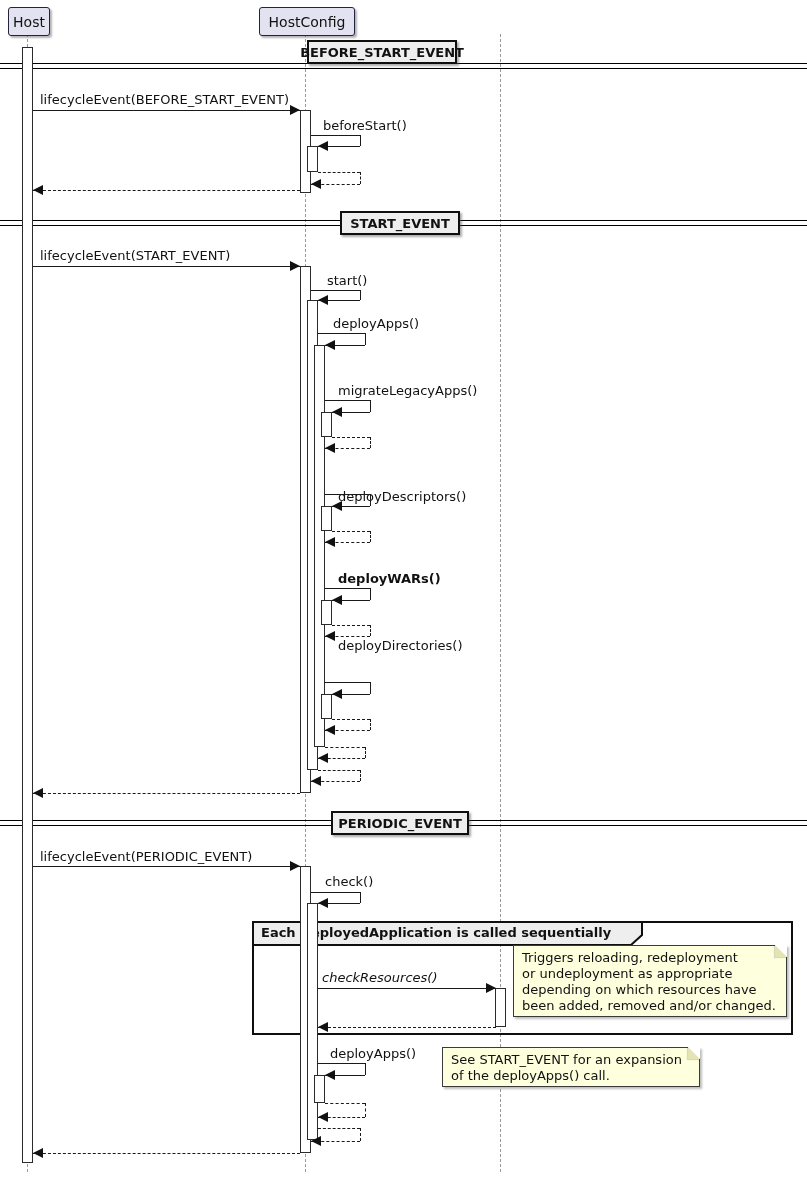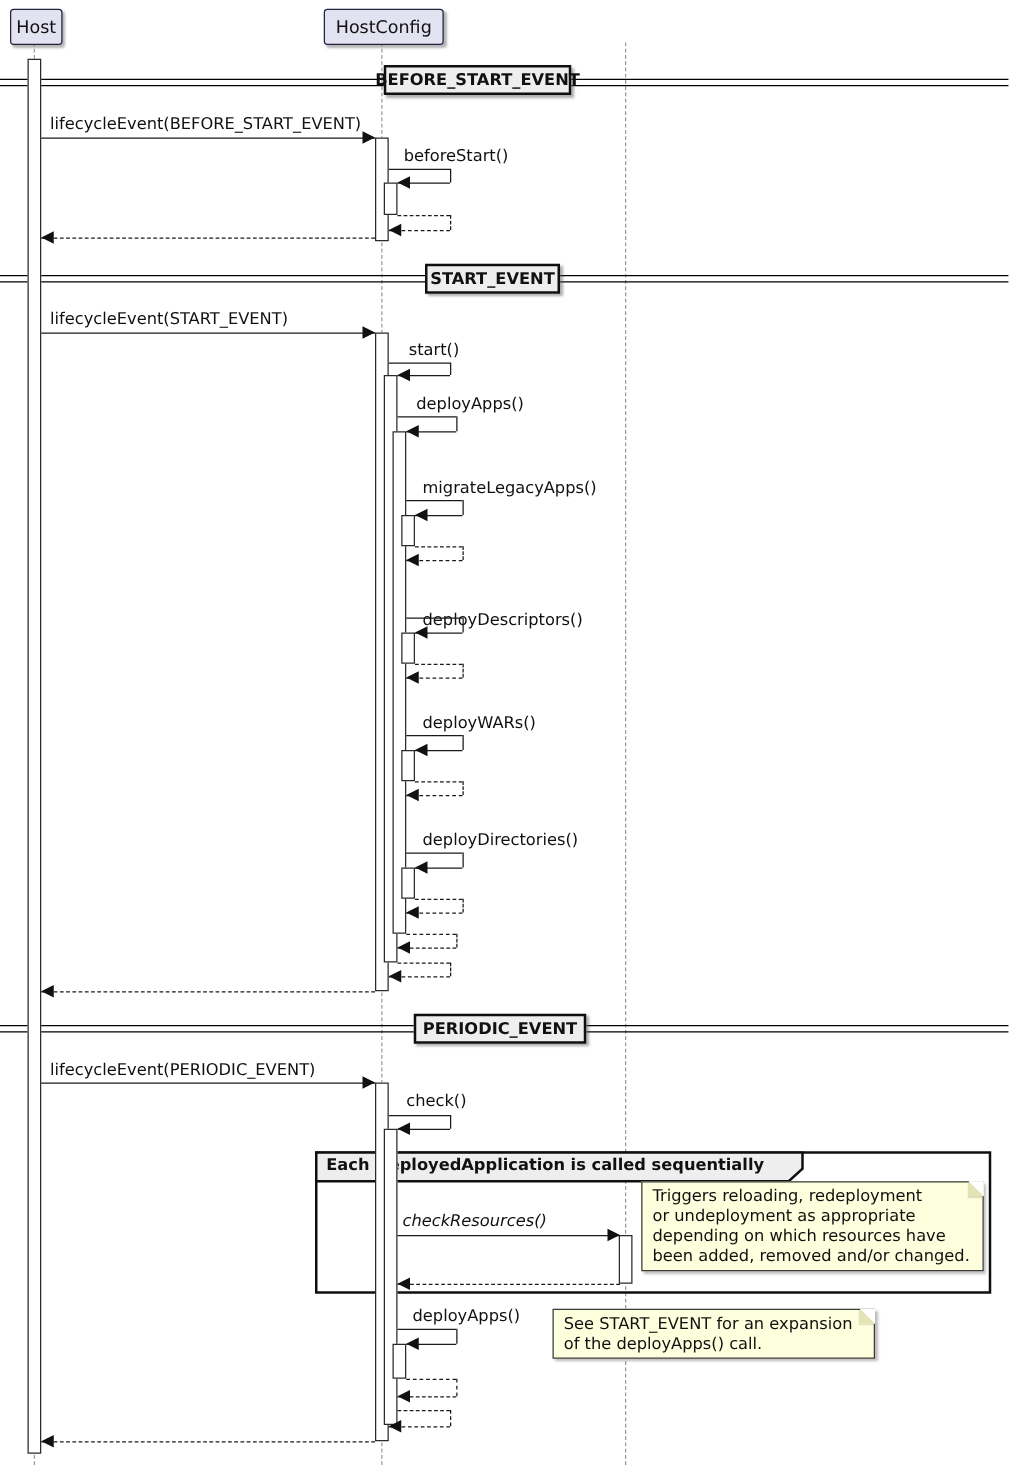--- a/index.html
+++ b/index.html
@@ -137,31 +137,31 @@
   <div class="mlabel" style="left:338px;top:477px;margin-top:12px;">deployDescriptors()</div>
   <div class="ln" style="left:325px;top:494px;width:45px;"></div>
   <div class="vln" style="left:370px;top:494px;height:12px;"></div>
   <div class="ln" style="left:332px;top:506px;width:38px;"></div>
   <div class="ah-l" style="left:332px;top:501px;"></div>
   <div class="lnd" style="left:332px;top:531px;width:38px;"></div>
   <div class="vlnd" style="left:370px;top:531px;height:11px;"></div>
   <div class="lnd" style="left:325px;top:542px;width:45px;"></div>
   <div class="ah-l" style="left:325px;top:537px;"></div>
 
-  <div class="mlabel" style="left:338px;top:571px;">deployWARs()</div>
+  <div class="mlabel" style="left:338px;top:571px;font-weight:bold;">deployWARs()</div>
   <div class="ln" style="left:325px;top:588px;width:45px;"></div>
   <div class="vln" style="left:370px;top:588px;height:12px;"></div>
   <div class="ln" style="left:332px;top:600px;width:38px;"></div>
   <div class="ah-l" style="left:332px;top:595px;"></div>
   <div class="lnd" style="left:332px;top:625px;width:38px;"></div>
   <div class="vlnd" style="left:370px;top:625px;height:11px;"></div>
   <div class="lnd" style="left:325px;top:636px;width:45px;"></div>
   <div class="ah-l" style="left:325px;top:631px;"></div>
 
-  <div class="mlabel" style="left:338px;top:665px;">deployDirectories()</div>
+  <div class="mlabel" style="left:338px;top:638px;">deployDirectories()</div>
   <div class="ln" style="left:325px;top:682px;width:45px;"></div>
   <div class="vln" style="left:370px;top:682px;height:12px;"></div>
   <div class="ln" style="left:332px;top:694px;width:38px;"></div>
   <div class="ah-l" style="left:332px;top:689px;"></div>
   <div class="lnd" style="left:332px;top:719px;width:38px;"></div>
   <div class="vlnd" style="left:370px;top:719px;height:11px;"></div>
   <div class="lnd" style="left:325px;top:730px;width:45px;"></div>
   <div class="ah-l" style="left:325px;top:725px;"></div>
 
   <div class="lnd" style="left:325px;top:747px;width:40px;"></div>
@@ -206,22 +206,22 @@
   <div class="ah-l" style="left:318px;top:1112px;"></div>
 
   <div class="lnd" style="left:318px;top:1128px;width:42px;"></div>
   <div class="vlnd" style="left:360px;top:1128px;height:13px;"></div>
   <div class="lnd" style="left:311px;top:1141px;width:49px;"></div>
   <div class="ah-l" style="left:311px;top:1136px;"></div>
 
   <div class="lnd" style="left:33px;top:1153px;width:267px;"></div>
   <div class="ah-l" style="left:33px;top:1148px;"></div>
 
-  <div class="divbox" style="left:307px;top:52px;width:150px;">BEFORE_START_EVENT</div>
-  <div class="divbox" style="left:340px;top:211px;width:108px;">START_EVENT</div>
+  <div class="divbox" style="left:307px;top:40px;width:150px;">BEFORE_START_EVENT</div>
+  <div class="divbox" style="left:340px;top:211px;width:120px;">START_EVENT</div>
   <div class="divbox" style="left:331px;top:811px;width:138px;">PERIODIC_EVENT</div>
 
   <div class="pbox" style="left:8px;top:7px;width:40px;height:27px;">Host</div>
   <div class="pbox" style="left:259px;top:7px;width:94px;height:27px;">HostConfig</div>
 
   <div class="note" style="left:442px;top:1047px;width:258px;height:40px;">See START_EVENT for an expansion
 of the deployApps() call.</div>
   <div class="note" style="left:513px;top:945px;width:274px;height:72px;">Triggers reloading, redeployment
 or undeployment as appropriate
 depending on which resources have

